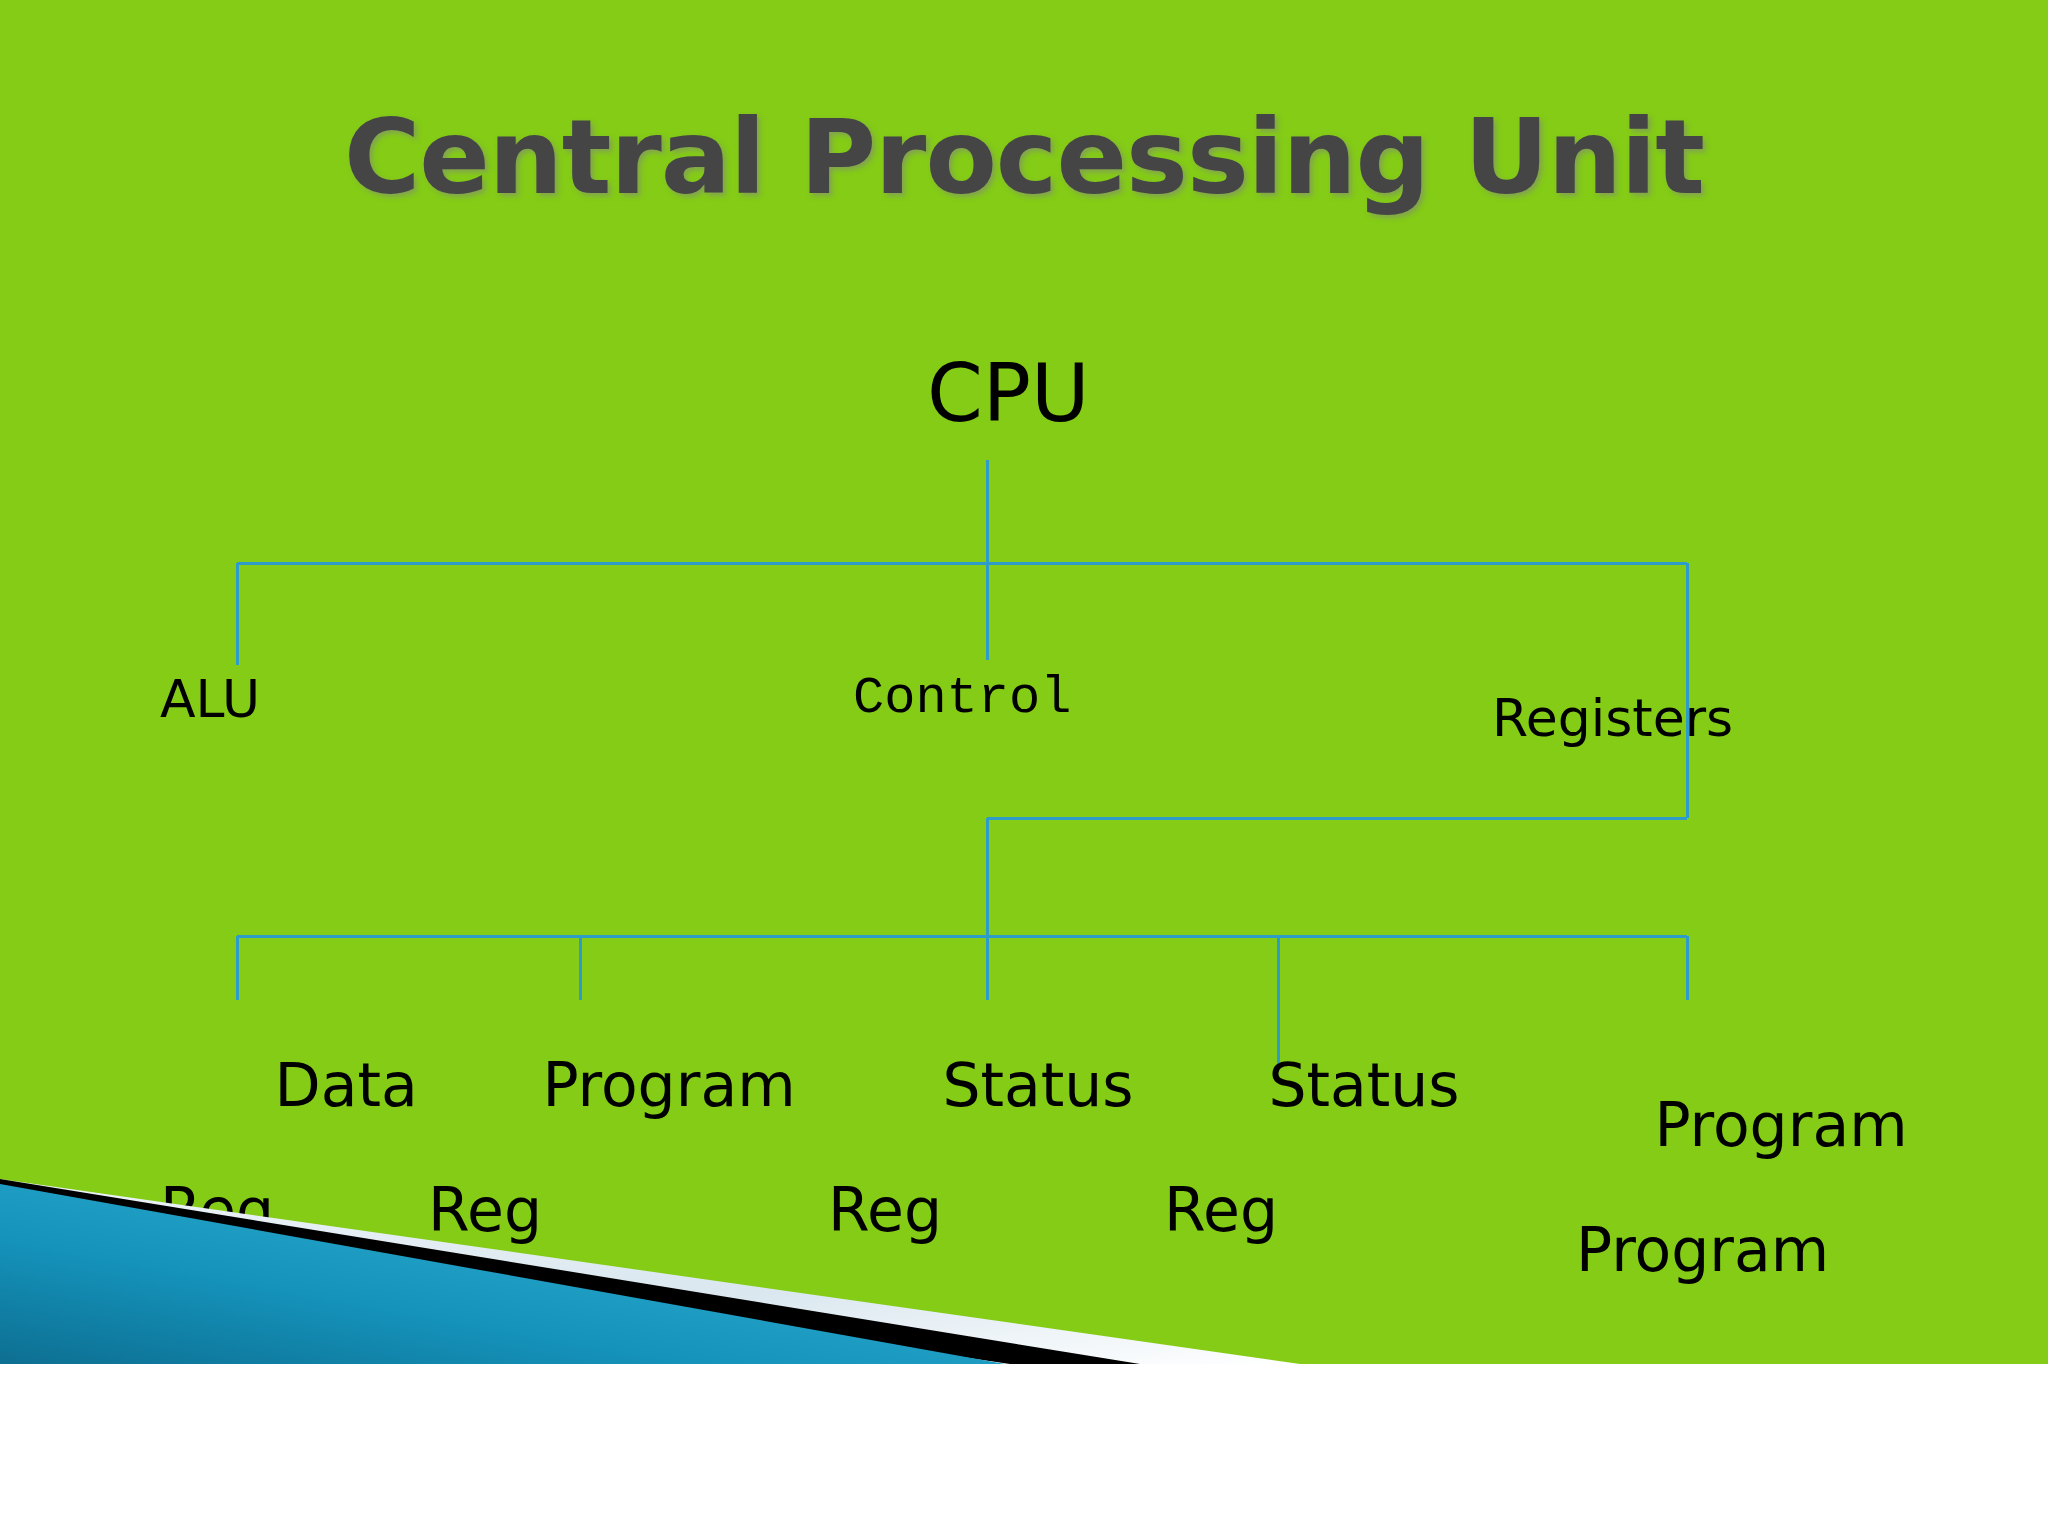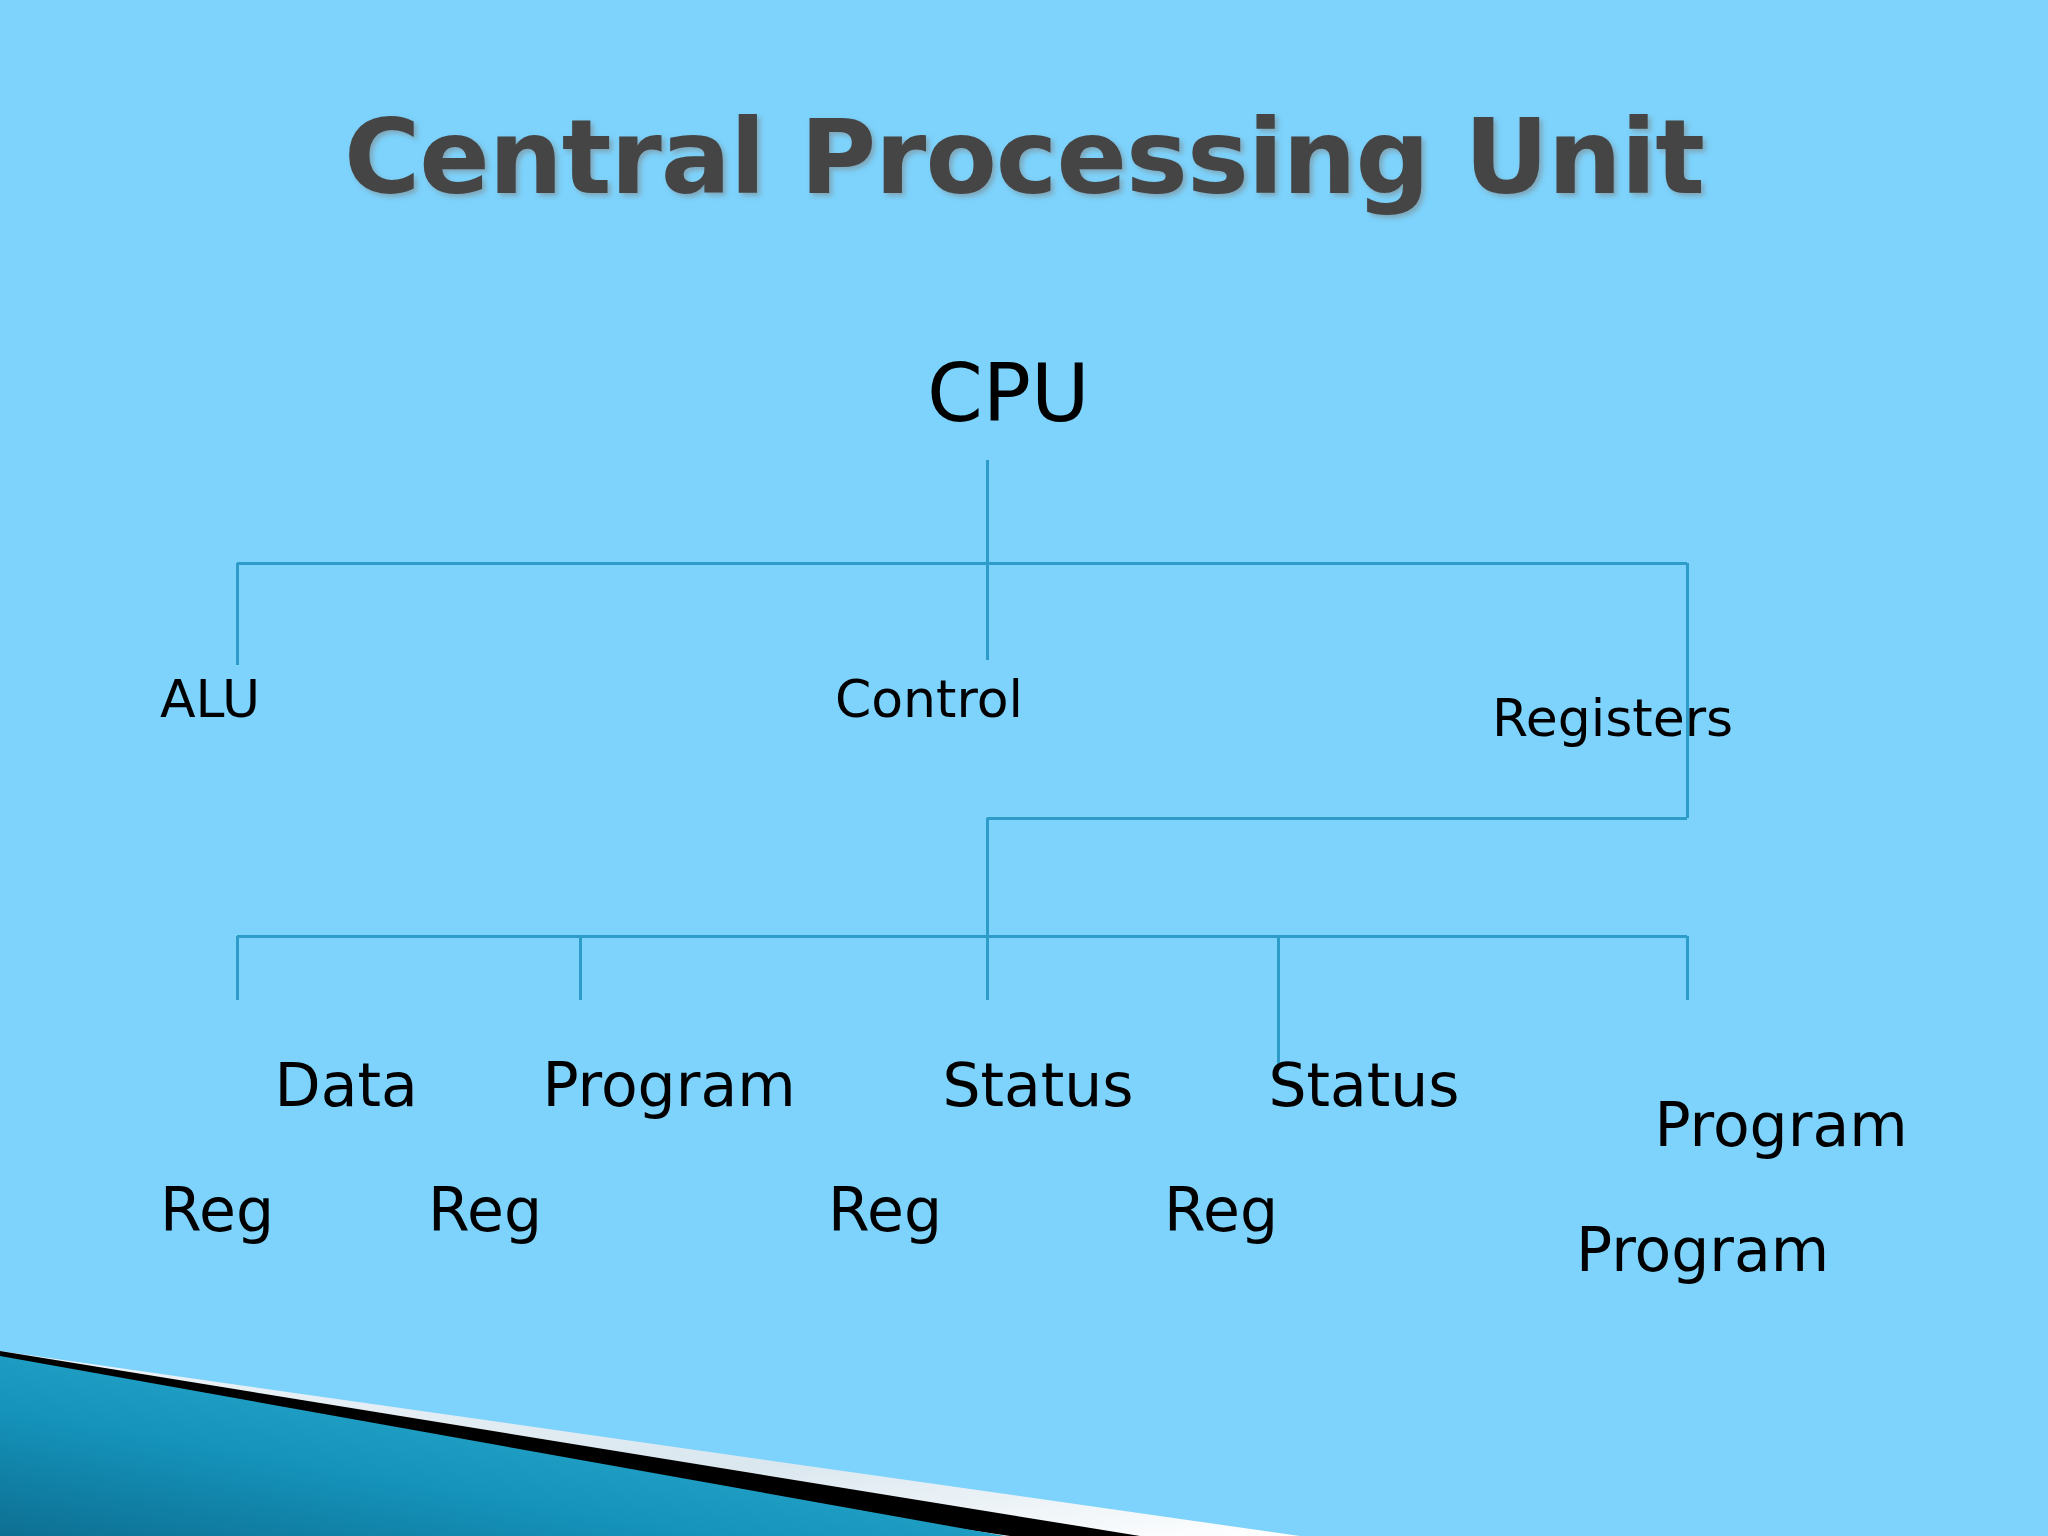--- a/index.html
+++ b/index.html
@@ -6,22 +6,22 @@
     margin: 0;
     padding: 0;
     background: #ffffff;
   }
   body {
     font-family: "Liberation Sans", sans-serif;
   }
   #slide {
     position: relative;
     width: 2048px;
-    height: 1536px;
-    background: #7dd3fc;
+    height: 1364px;
+    background: #84cc16;
     overflow: hidden;
   }
 
   
   #slide-title {
     position: absolute;
     left: 0;
     top: 96px;
     width: 2048px;
     text-align: center;
@@ -59,21 +59,21 @@
     line-height: 1.04;
     white-space: pre;
   }
   .level1 { font-size: 80px; }
   .level2 { font-size: 52px; }
   .level3 { font-size: 60px; }
 
   
   #node-cpu        { left: 912px;  top: 352px; }
   #node-alu        { left: 145px;  top: 672px; }
-  #node-control    { left: 820px;  top: 672px; }
+  #node-control    { left: 838px;  top: 672px; font-family: Liberation Mono, monospace; }
   #node-registers  { left: 1477px; top: 691px; }
 
   #node-data-reg      { left: 145px;  top: 992px; }
   #node-address-reg   { left: 413px;  top: 992px; }
   #node-status-reg    { left: 813px;  top: 992px; }
   #node-general-reg   { left: 1139px; top: 992px; }
   #node-program-ctr   { left: 1525px; top: 1032px; }
 
   .node-line2 { display: block; }
   #node-general-reg .node-line2 { padding-left: 10px; }

